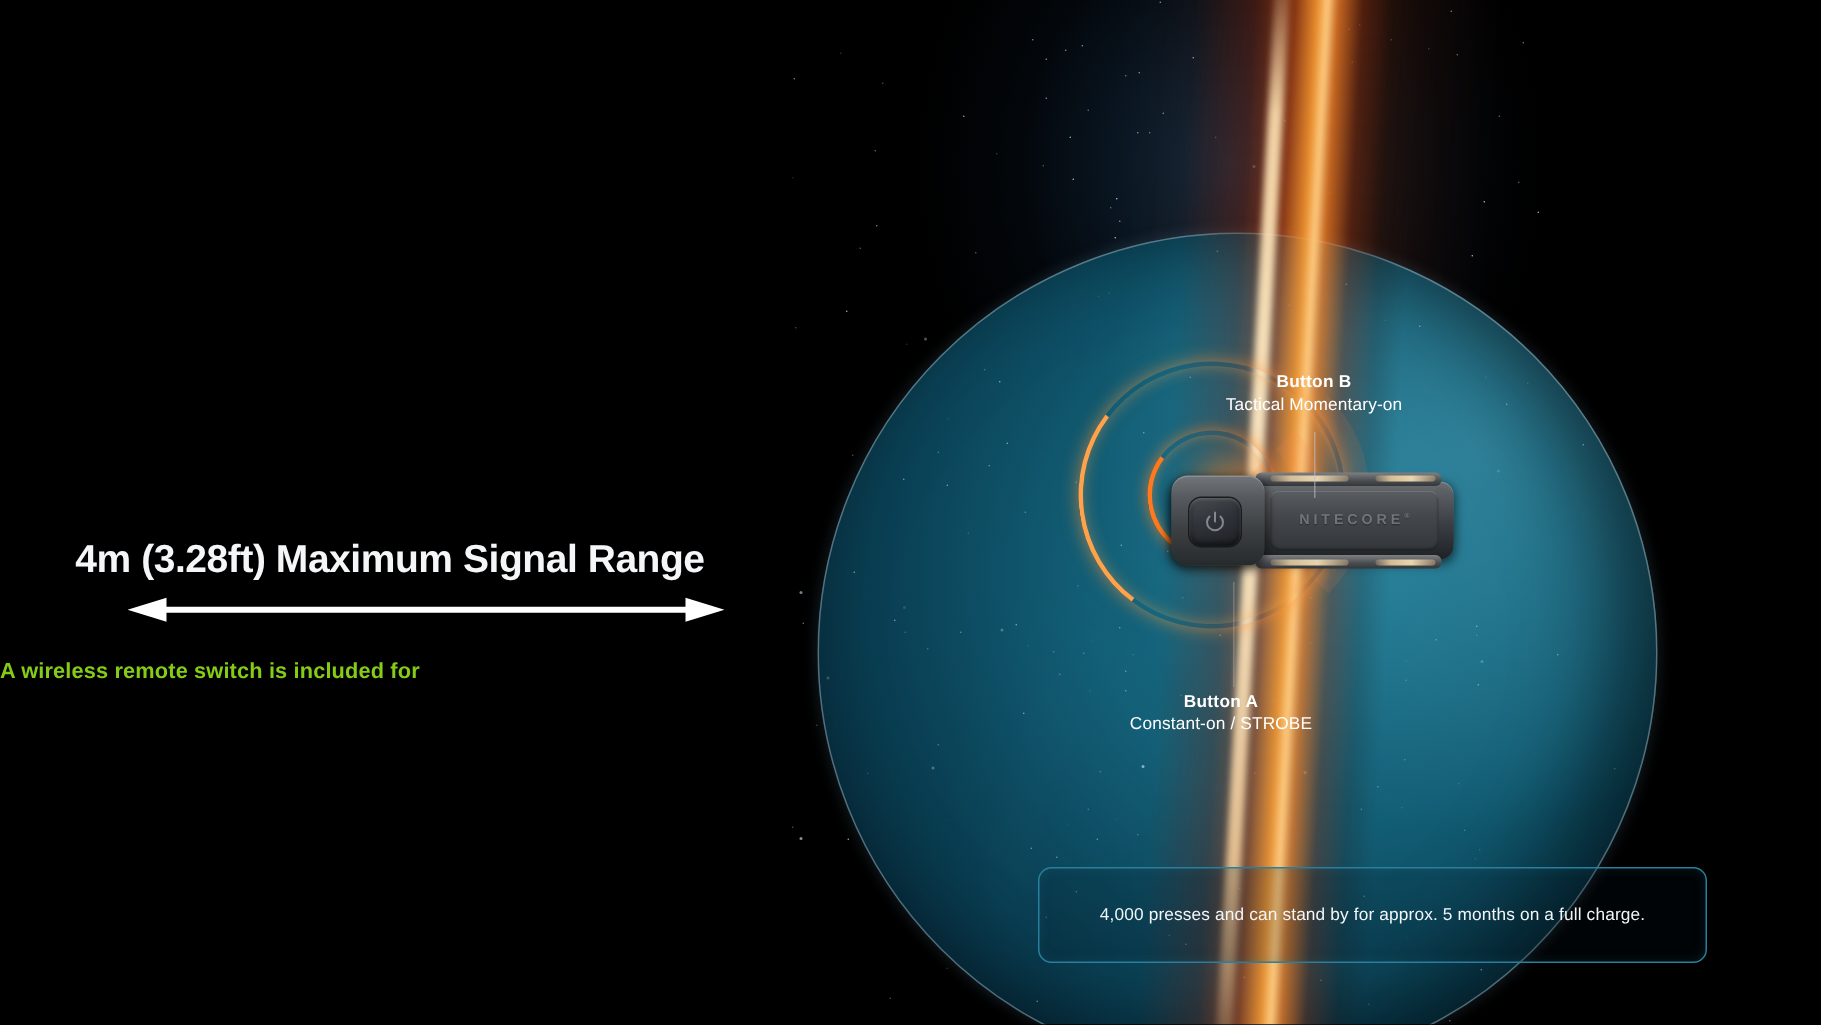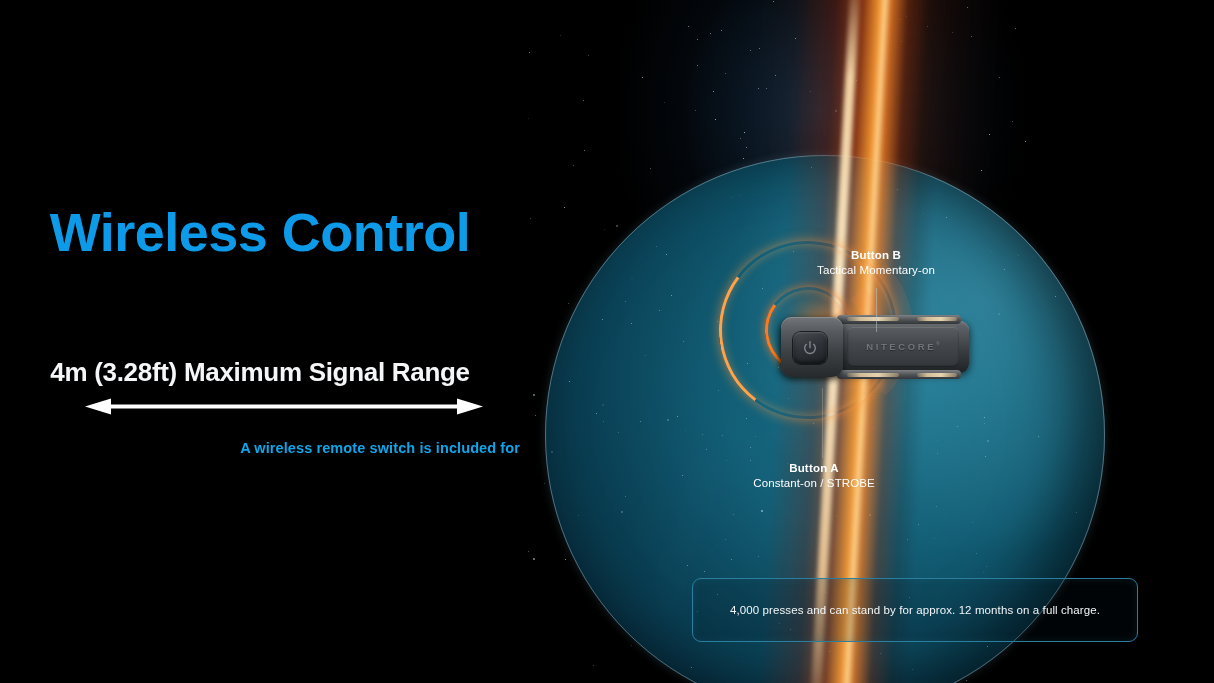--- a/index.html
+++ b/index.html
@@ -224,22 +224,22 @@
   .h-2 { font-size:54px; margin-top:9px; }
 
   .subhead {
     position:absolute; left:0; top:357px; width:520px; text-align:center;
     color:#f4f6f8; font-size:26px; font-weight:700; letter-spacing:-0.3px;
   }
 
   .range-arrow { position:absolute; left:85px; top:398px; width:398px; height:17px; }
 
   .body-copy {
-    position:absolute; left:0; top:436px; width:520px; text-align:right;
-    color:#0ea5e9; font-size:14.5px; font-weight:700; line-height:25px;
+    position:absolute; left:0; top:436px; width:520px; text-align:left;
+    color:#84cc16; font-size:14.5px; font-weight:700; line-height:25px;
     letter-spacing:0.1px;
   }
 </style>
 </head>
 <body>
 
 <div id="stage">
 
   <div class="space-scene">
     <div class="space-base"></div>
@@ -597,26 +597,25 @@
     <div class="c-title">Button B</div>
     <div class="c-sub">Tactical Momentary-on</div>
   </div>
 
   <div class="callout" id="callout-a">
     <div class="c-title">Button A</div>
     <div class="c-sub">Constant-on / STROBE</div>
   </div>
 
   <div class="infobox">
-    <div>4,000 presses and can stand by for approx. 12 months on a full charge.</div>
+    <div>4,000 presses and can stand by for approx. 5 months on a full charge.</div>
   </div>
 
   <div class="left-block">
     <div class="headline">
-      <div class="h-2">Wireless Control</div>
     </div>
 
     <div class="subhead">4m (3.28ft) Maximum Signal Range</div>
 
     <svg class="range-arrow" viewBox="0 0 398 17">
       <rect x="22" y="6.5" width="354" height="4" fill="#ffffff"></rect>
       <polygon points="0,8.5 26,0.5 26,16.5" fill="#ffffff"></polygon>
       <polygon points="398,8.5 372,0.5 372,16.5" fill="#ffffff"></polygon>
     </svg>
 

